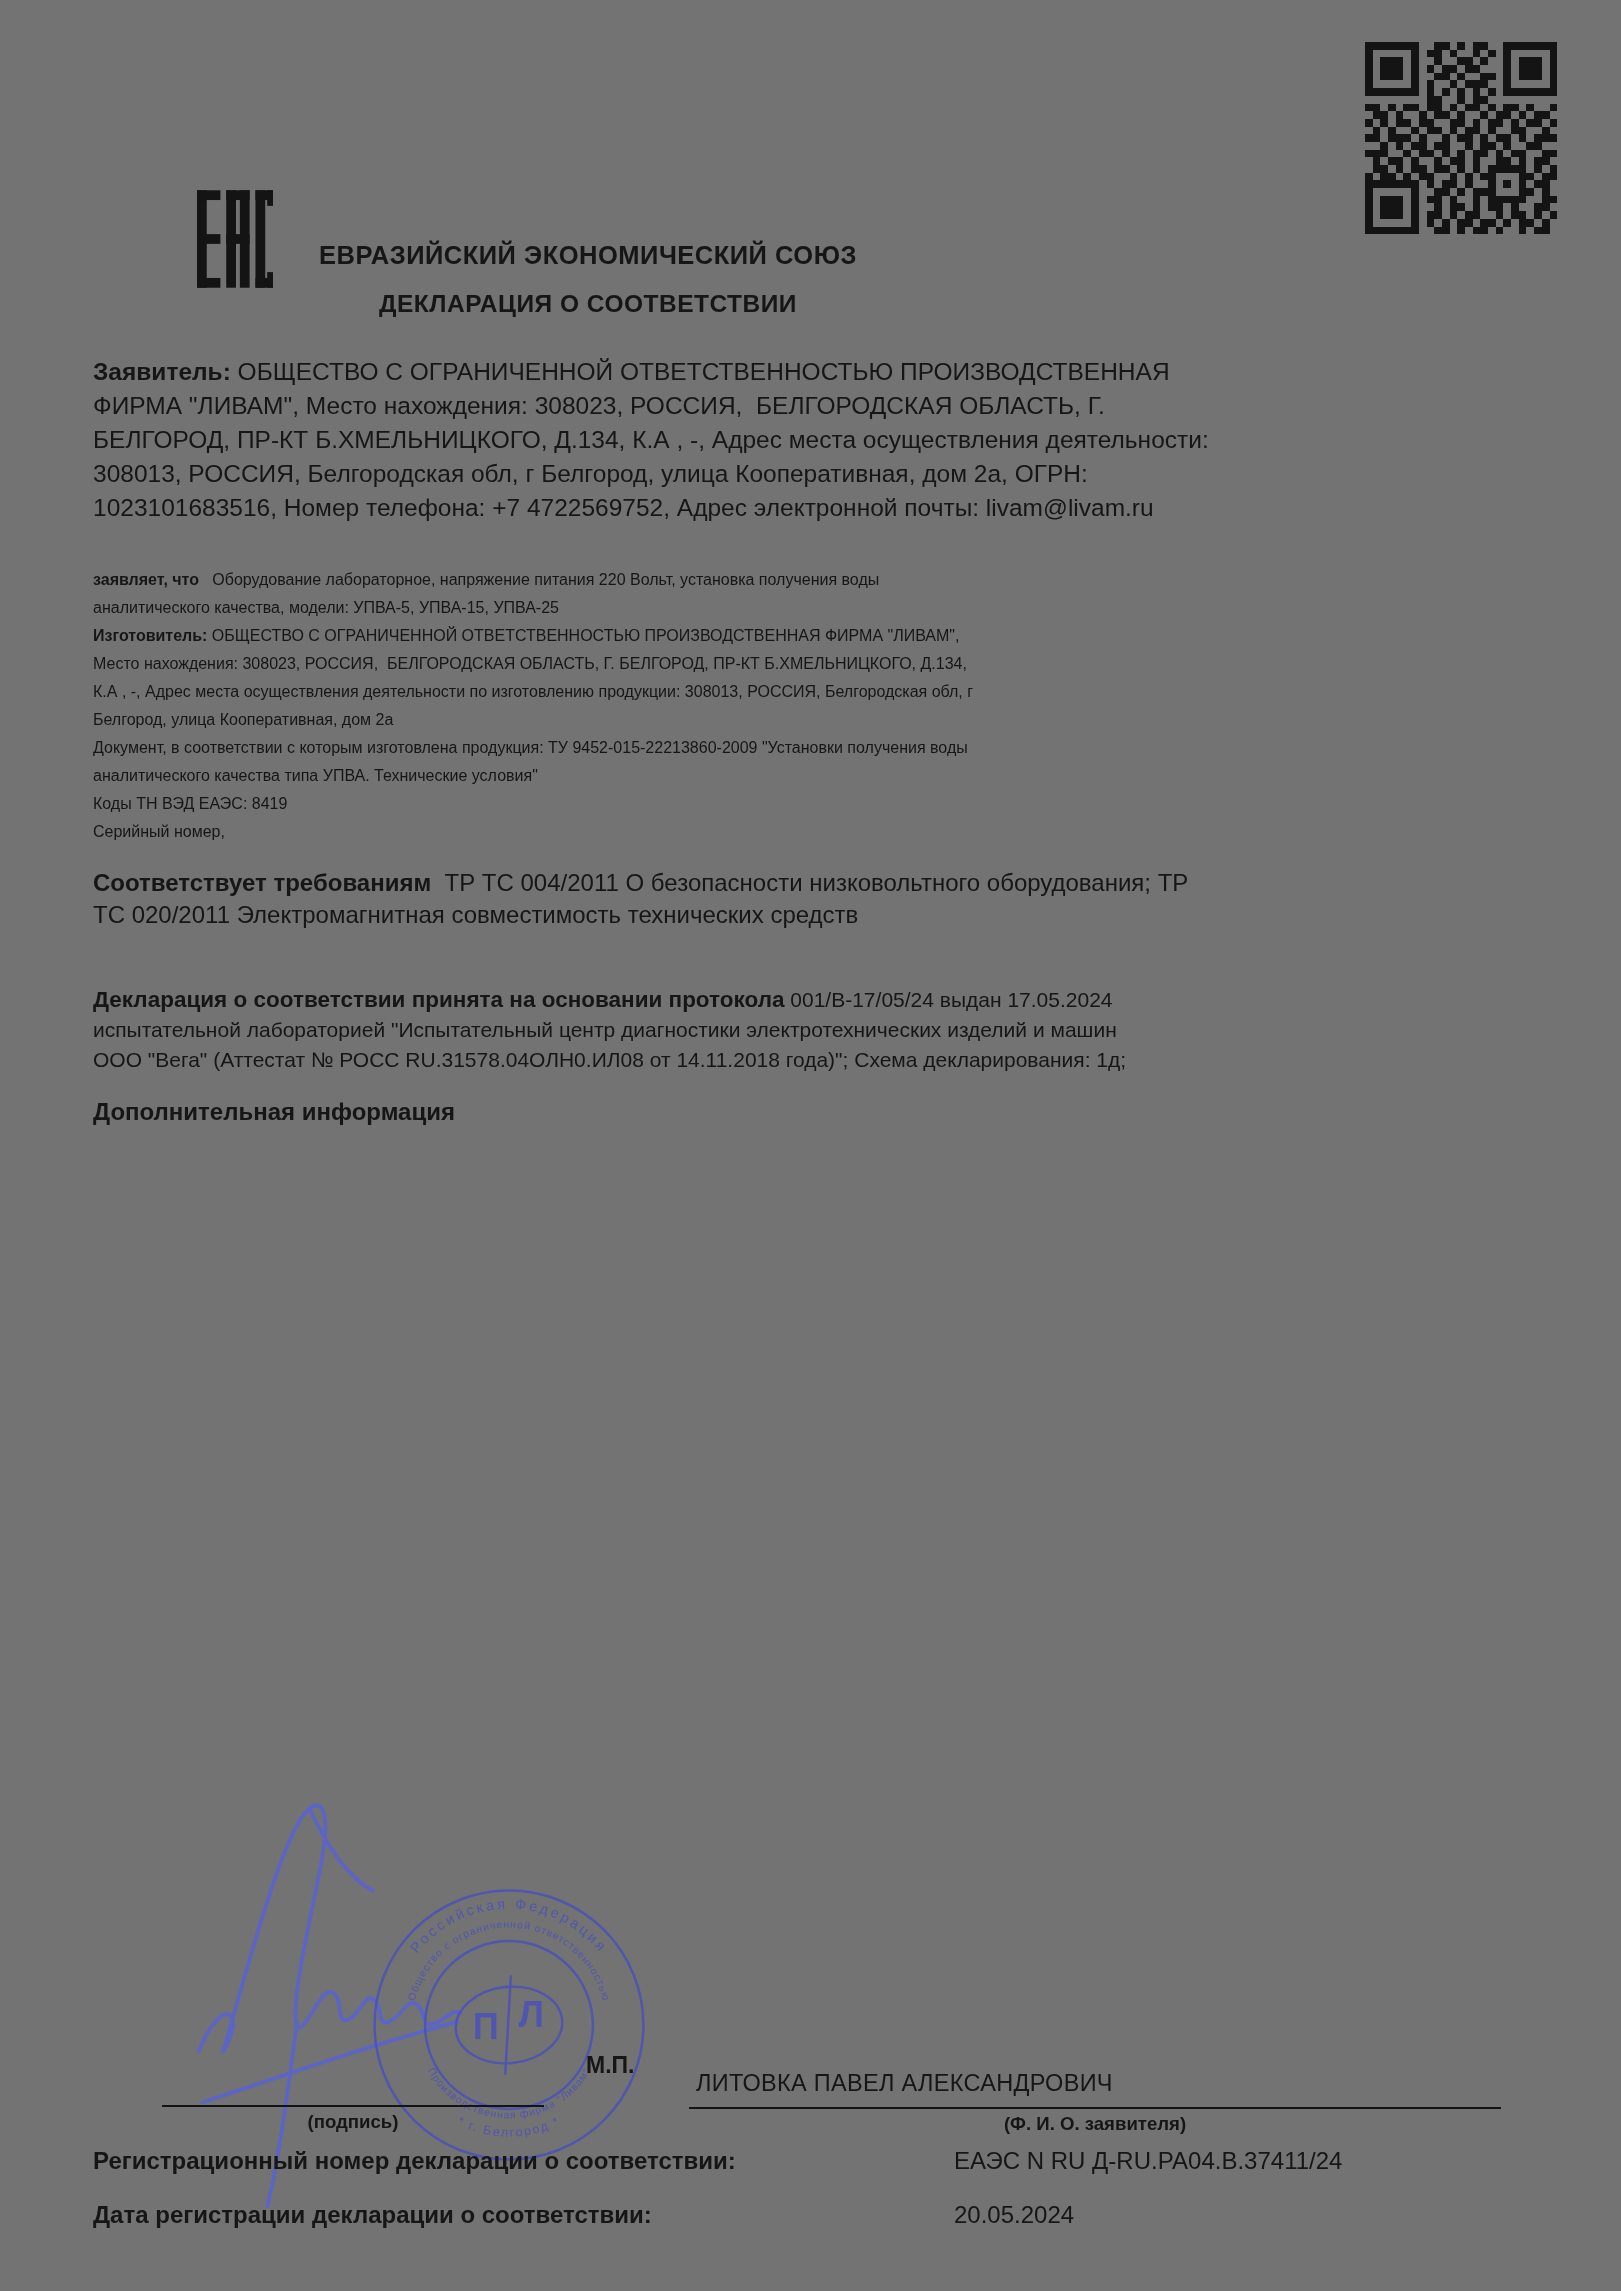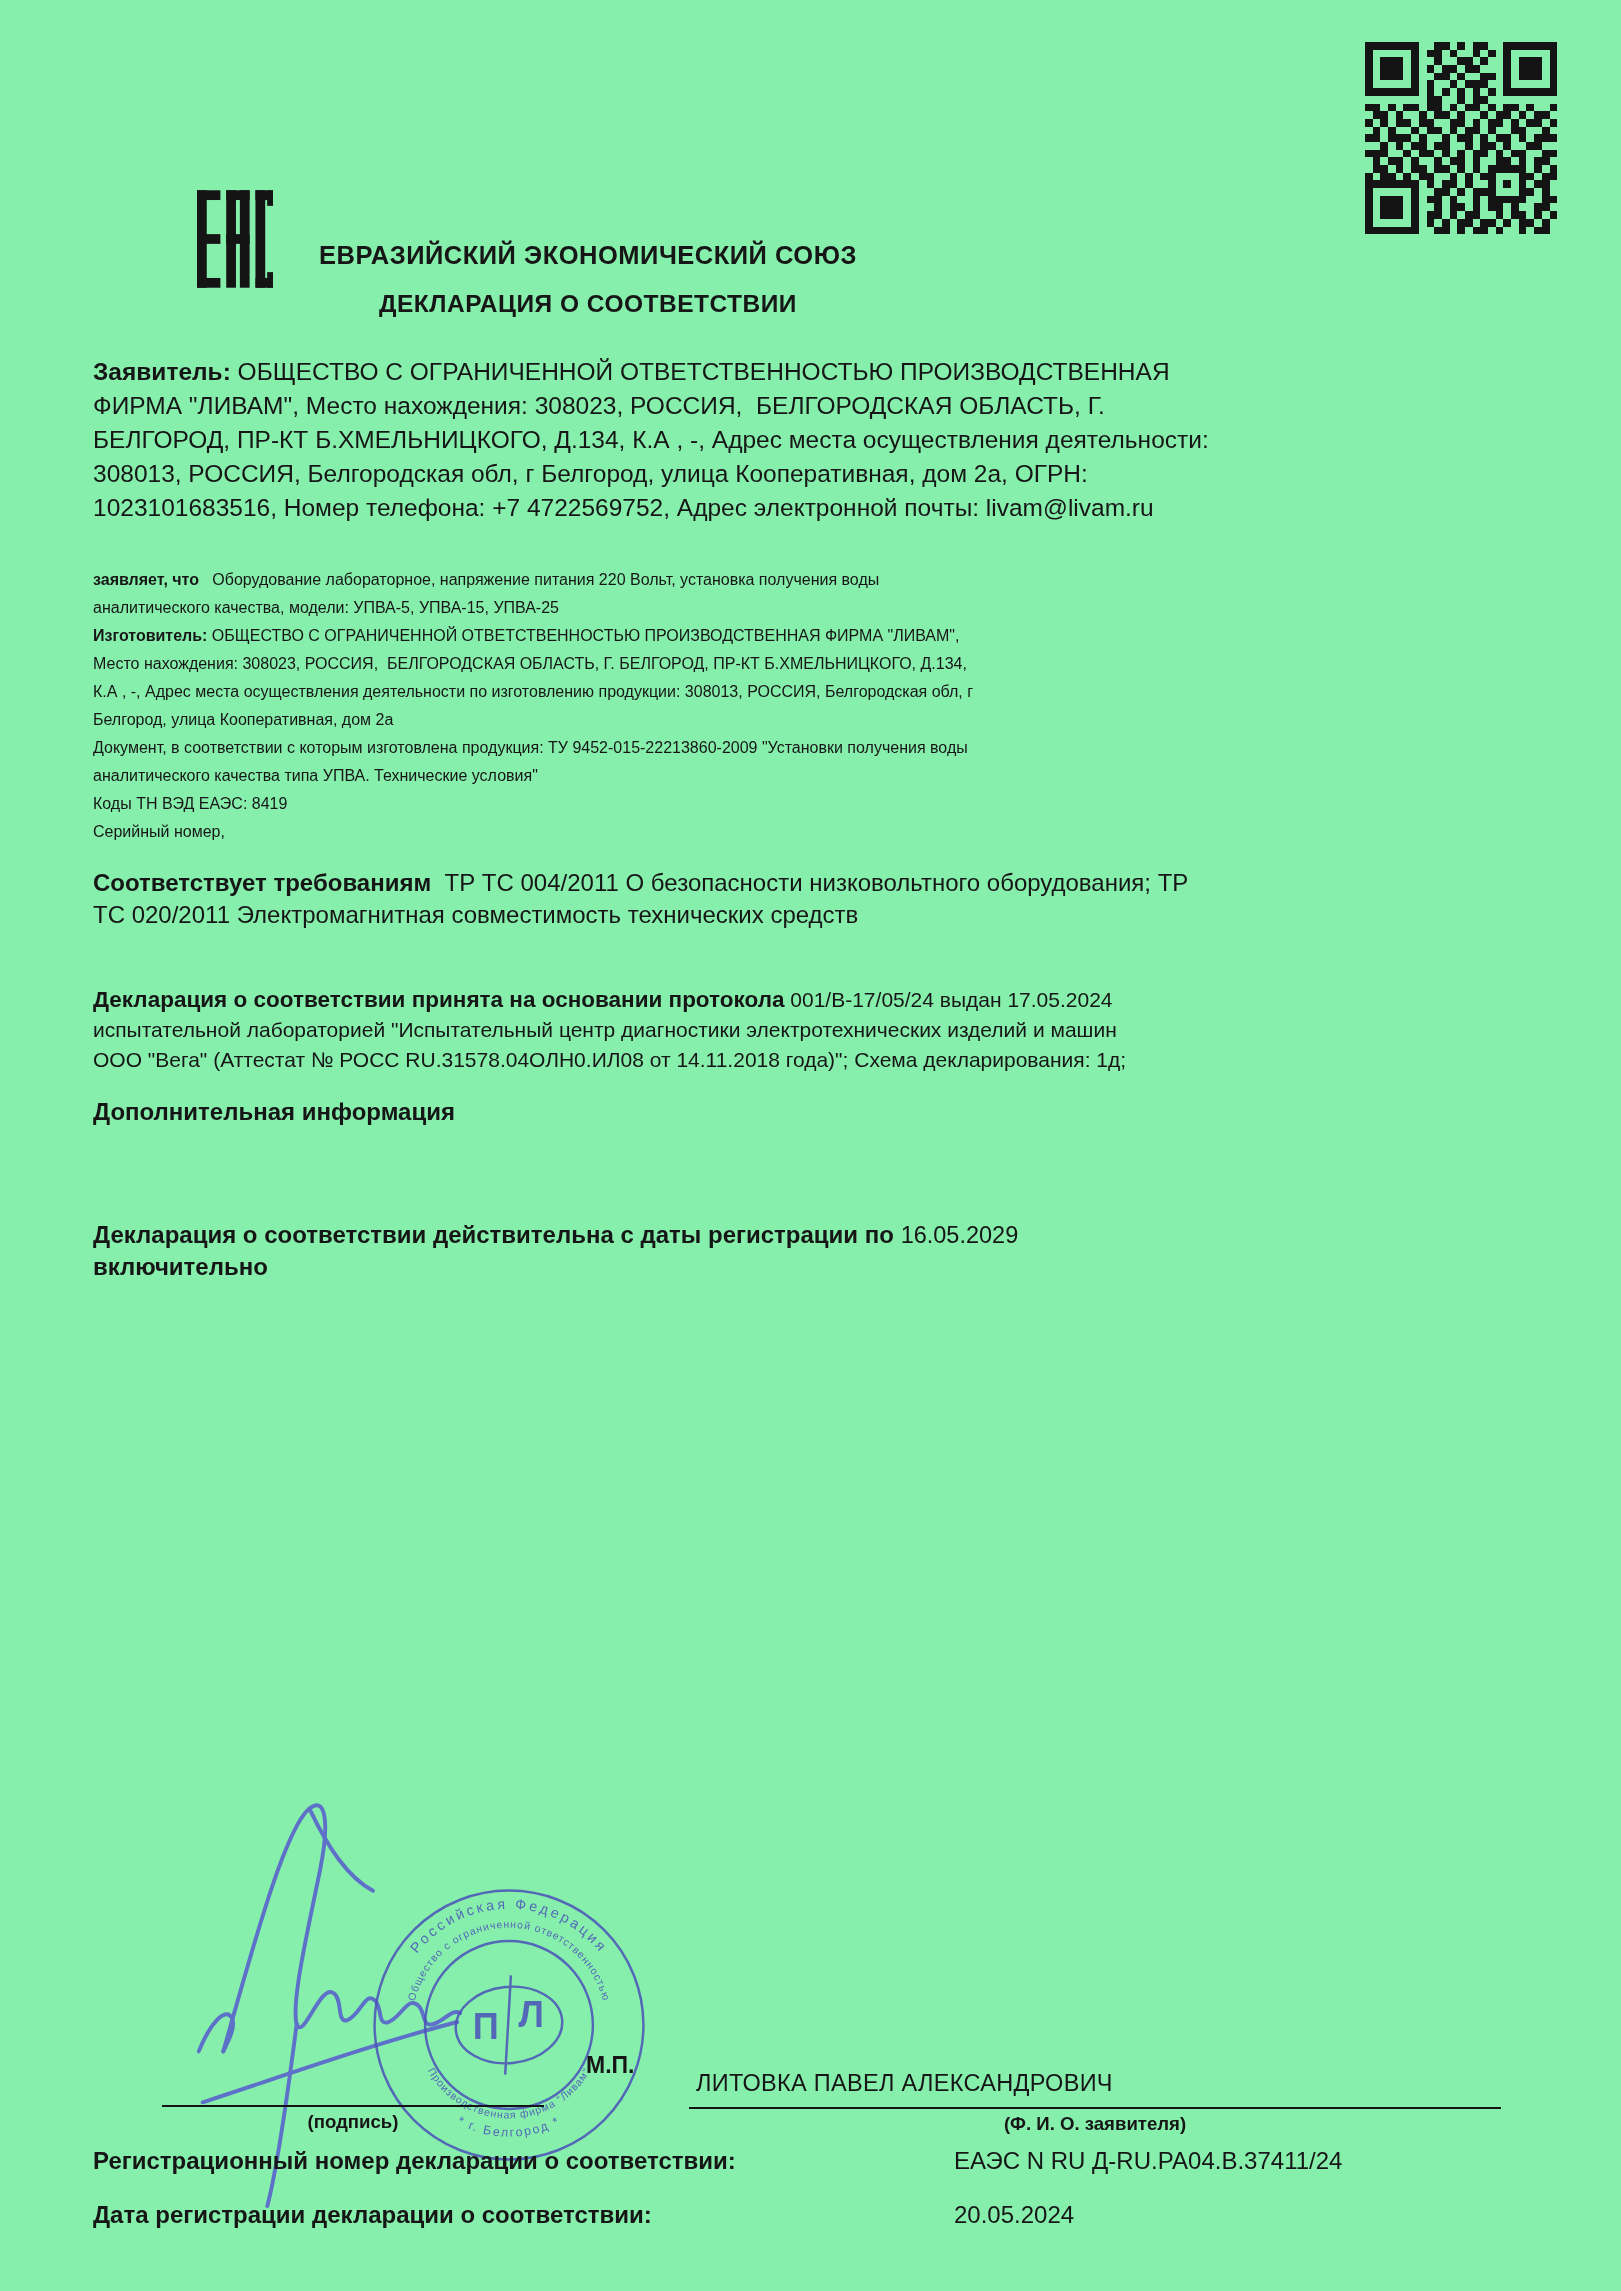--- a/index.html
+++ b/index.html
@@ -1,19 +1,19 @@
 <!DOCTYPE html>
 <html lang="ru"><head>
 <meta charset="utf-8">
 <style>
   html,body{margin:0;padding:0;background:#e8e7e4;}
   .page{
     position:relative;
     width:1621px;height:2292px;
-    background:#86efac;
+    background:#737373;
     font-family:"Liberation Sans", sans-serif;
     color:#161616;
     overflow:hidden;
   }
   .abs{position:absolute;}
   .title1{position:absolute;left:93px;top:241px;width:990px;text-align:center;
           font-size:25.5px;font-weight:bold;letter-spacing:0.5px;}
   .title2{position:absolute;left:93px;top:290px;width:990px;text-align:center;
           font-size:24.5px;font-weight:bold;letter-spacing:0.5px;}
   
@@ -722,21 +722,20 @@
 
   <p class="abs pre p-complies"><b>Соответствует требованиям</b><span>  ТР ТС 004/2011 О безопасности низковольтного оборудования; ТР
 ТС 020/2011 Электромагнитная совместимость технических средств</span></p>
 
   <p class="abs pre p-basis"><b>Декларация о соответствии принята на основании протокола</b><span> 001/В-17/05/24 выдан 17.05.2024
 испытательной лабораторией "Испытательный центр диагностики электротехнических изделий и машин
 ООО "Вега" (Аттестат № РОСС RU.31578.04ОЛН0.ИЛ08 от 14.11.2018 года)"; Схема декларирования: 1д;</span></p>
 
   <p class="abs p-additional">Дополнительная информация</p>
 
-  <p class="abs p-validity"><b>Декларация о соответствии действительна с даты регистрации по</b> <span class="val">16.05.2029</span><br><b>включительно</b></p>
 
   <svg class="abs signature-svg" width="294" height="421" viewBox="0 0 300 430">
     <g fill="none" stroke="#5a64cc" stroke-width="4" stroke-linecap="round" opacity="0.9">
       <path d="M18 268 C 30 238, 46 222, 52 234 C 56 243, 48 258, 43 268"></path>
       <path d="M43 268 C 68 182, 104 42, 131 20 C 147 7, 152 32, 142 82 C 130 142, 112 218, 118 240 C 124 258, 142 200, 155 208 C 166 214, 158 240, 170 236 C 184 230, 188 206, 198 216 C 206 224, 200 242, 212 238 C 226 232, 232 210, 243 222 C 250 230, 246 244, 258 240 C 270 236, 277 224, 285 229"></path>
       <path d="M118 240 C 108 318, 98 388, 88 426"></path>
       <path d="M22 320 C 96 296, 190 262, 282 238"></path>
       <path d="M131 20 C 150 60, 170 90, 196 104"></path>
     </g>
   </svg>

